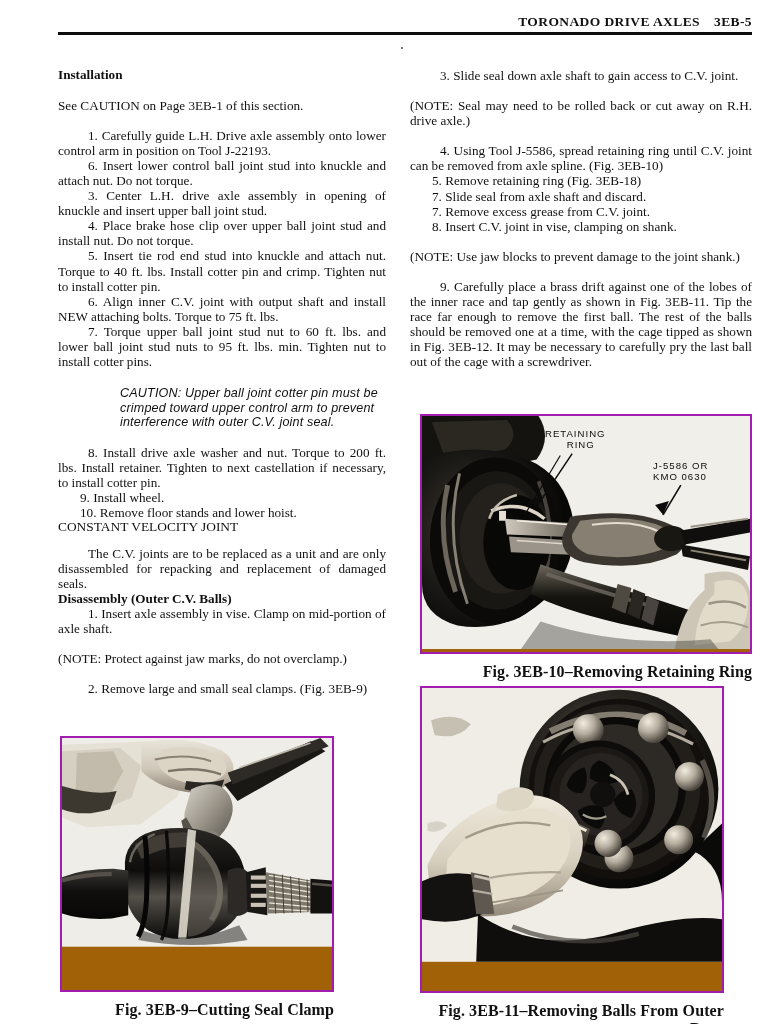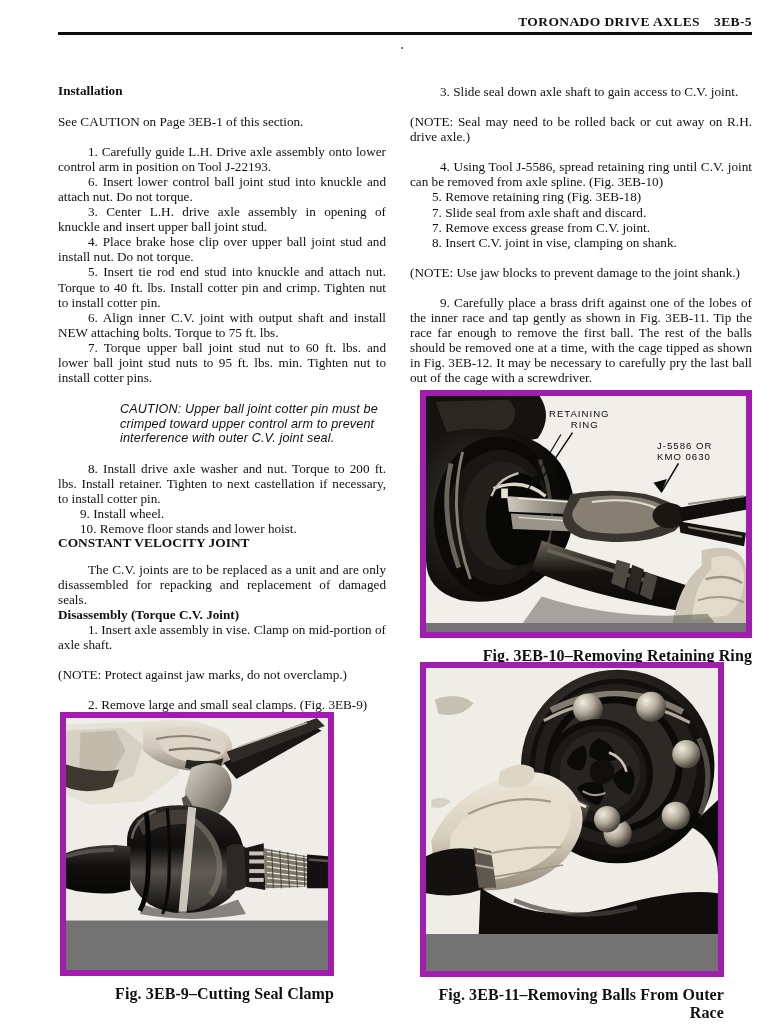--- a/index.html
+++ b/index.html
@@ -46,21 +46,21 @@
     left: 401px;
     top: 47px;
     width: 2px;
     height: 2px;
     background: #777;
   }
 
   
   .col {
     position: absolute;
-    top: 84px;
+    top: 68px;
   }
   .col-left  { left: 58px;  width: 328px; }
   .col-right { left: 410px; width: 342px; }
 
   .body-text {
     font-size: 13.2px;
     line-height: 15.1px;
     text-align: justify;
     margin: 0;
     -webkit-hyphens: none;
@@ -75,44 +75,45 @@
 
   .heading {
     font-size: 13.2px;
     line-height: 14.6px;
     font-weight: bold;
     margin: 0;
   }
   .heading-caps {
     font-size: 13.4px;
     line-height: 14.8px;
-    font-weight: bold;
+    font-weight: normal;
     margin: 0;
   }
 
   
   .caution {
     margin: 17px 0 0 0;
     padding-left: 62px;
     padding-right: 8px;
     font-family: "Liberation Sans", sans-serif;
     font-style: italic;
     font-size: 12.6px;
     line-height: 14.6px;
     text-align: left;
     letter-spacing: 0.15px;
   }
 
   
   .figure { position: absolute; }
   .fig-frame {
     position: relative;
-    border: 6px solid #a21caf;
-    background: #737373;
+    border: 2px solid #a21caf;
+    background: #a16207;
     overflow: hidden;
+    margin-top: 24px;
   }
   .fig-caption {
     text-align: right;
     font-weight: bold;
     font-size: 16px;
     margin-top: 9px;
     letter-spacing: 0.1px;
   }
 
   #fig-3eb-9  { left: 60px;  top: 712px; width: 274px; }
@@ -163,21 +164,21 @@
     <p class="caution">CAUTION: Upper ball joint cotter pin must be crimped toward upper control arm to prevent interference with outer C.V. joint seal.</p>
 
     <p class="body-text indent gap-m">8. Install drive axle washer and nut. Torque to 200 ft. lbs. Install retainer. Tighten to next castellation if necessary, to install cotter pin.</p>
     <p class="body-text indent-sm nogap">9. Install wheel.</p>
     <p class="body-text indent-sm nogap">10. Remove floor stands and lower hoist.</p>
 
     <p class="heading-caps gap-l">CONSTANT VELOCITY JOINT</p>
 
     <p class="body-text indent gap-s">The C.V. joints are to be replaced as a unit and are only disassembled for repacking and replacement of damaged seals.</p>
 
-    <p class="heading gap-m">Disassembly (Torque C.V. Joint)</p>
+    <p class="heading gap-m">Disassembly (Outer C.V. Balls)</p>
     <p class="body-text indent nogap">1. Insert axle assembly in vise. Clamp on mid-portion of axle shaft.</p>
 
     <p class="body-text gap-m">(NOTE: Protect against jaw marks, do not overclamp.)</p>
 
     <p class="body-text indent gap-m">2. Remove large and small seal clamps. (Fig. 3EB-9)</p>
   </div>
 
   <div class="col col-right">
 
     <p class="body-text indent">3. Slide seal down axle shaft to gain access to C.V. joint.</p>

